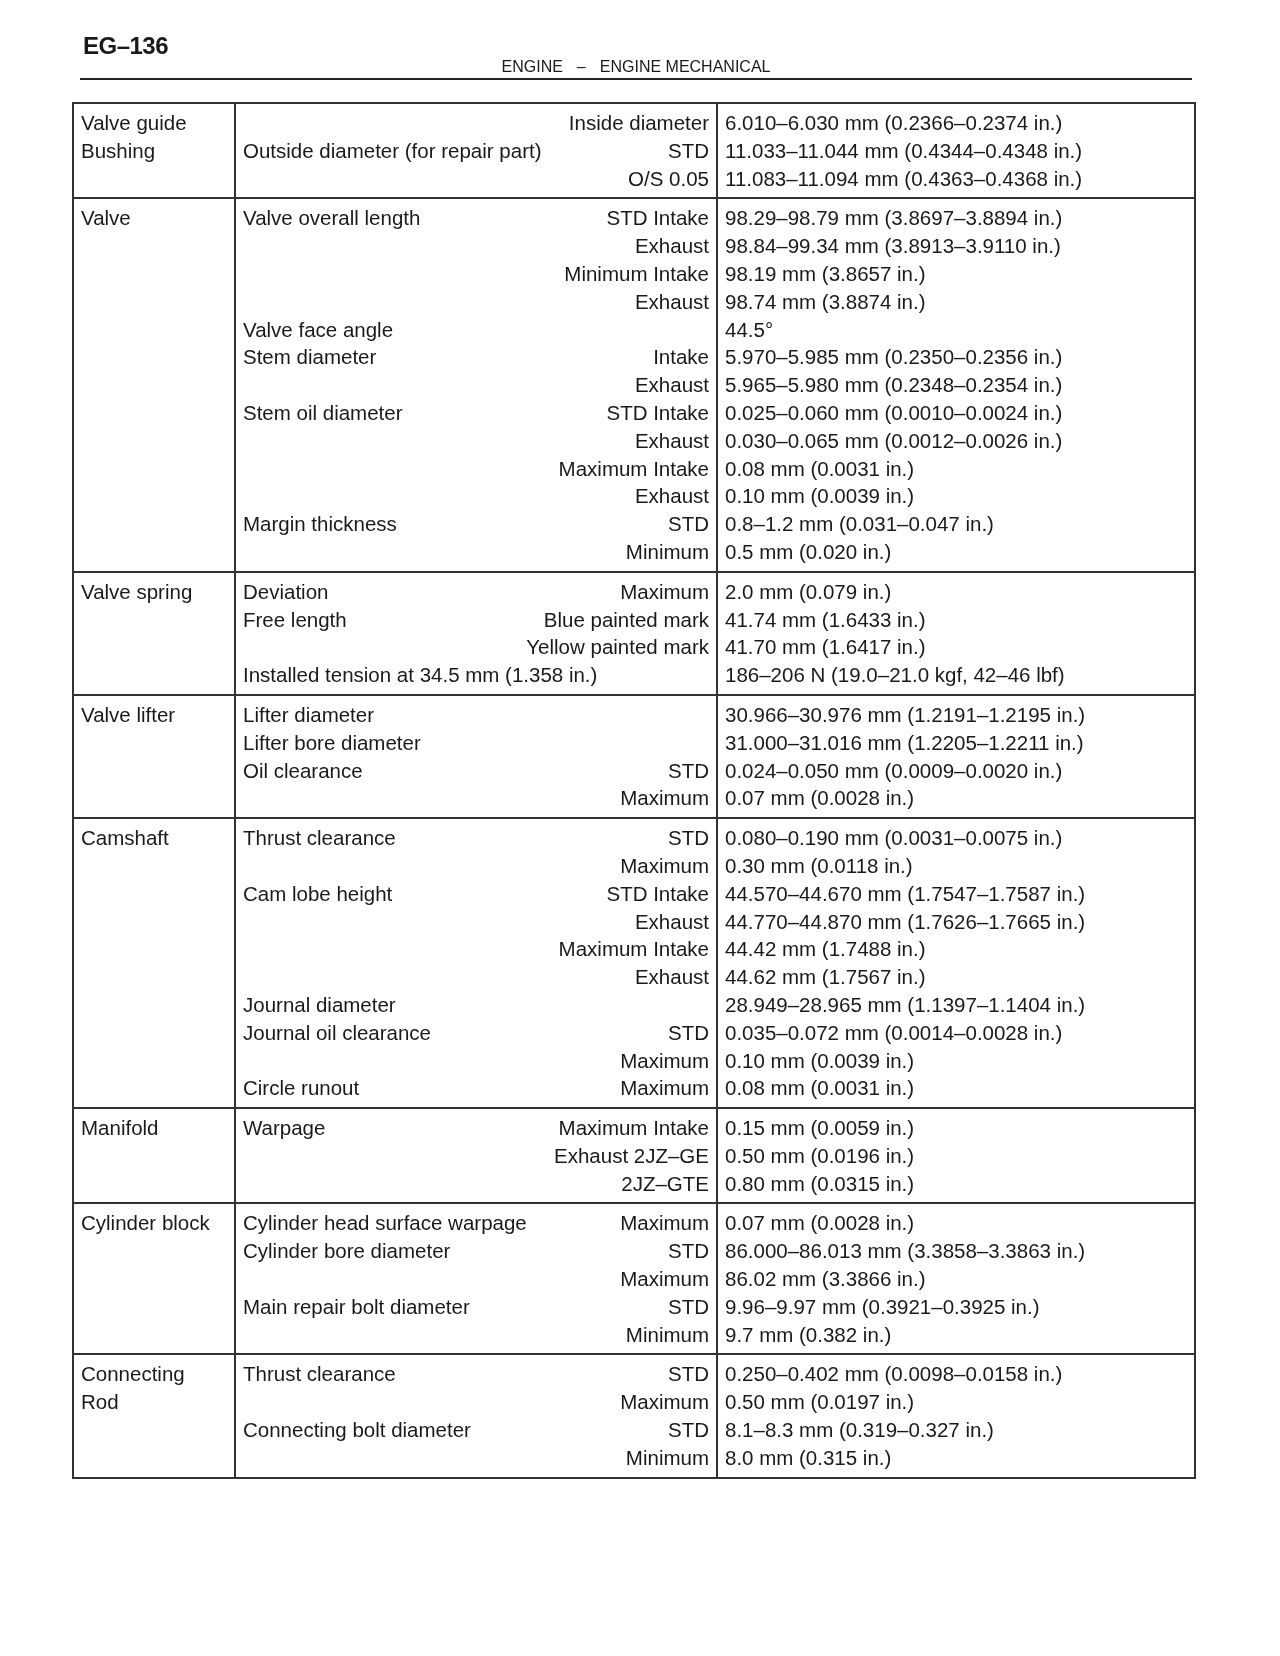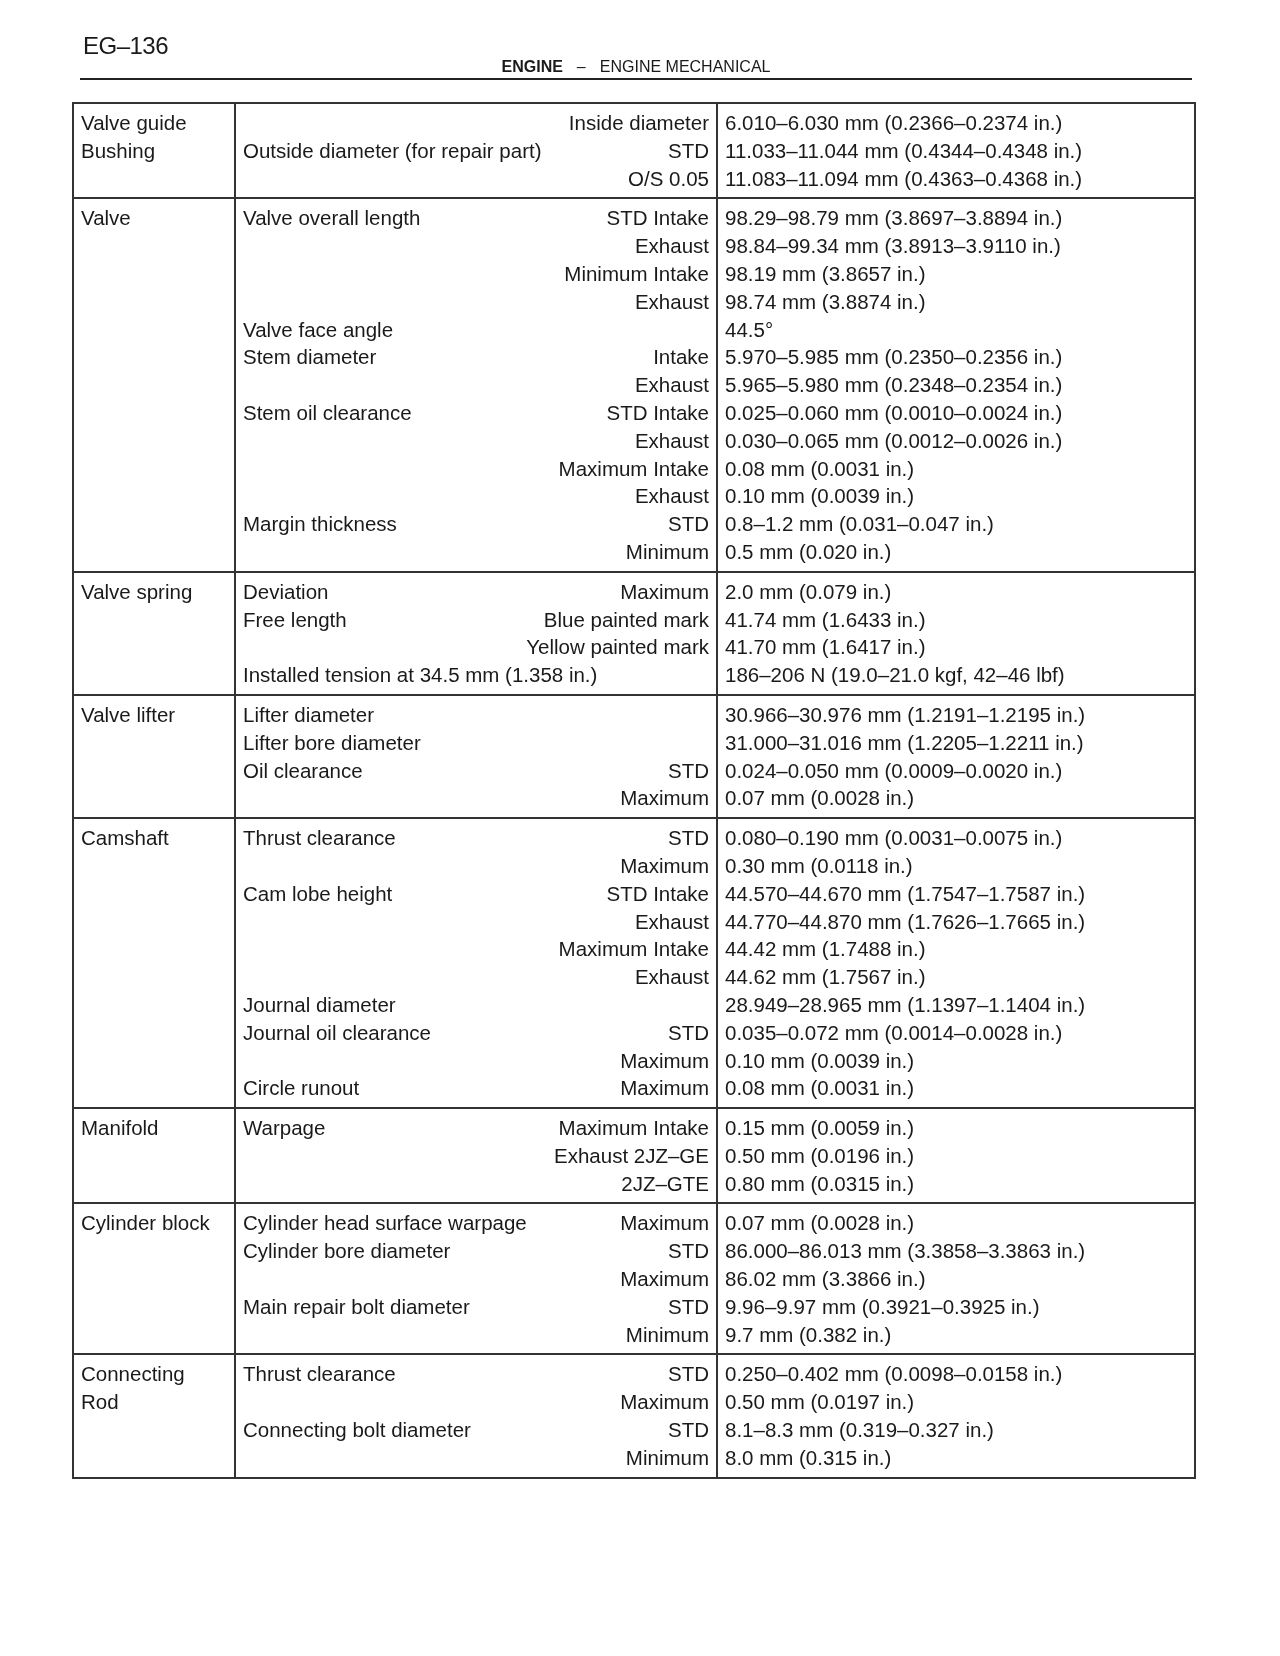--- a/index.html
+++ b/index.html
@@ -2,27 +2,27 @@
 <html><head>
 <meta charset="utf-8">
 <style>
   html, body { margin: 0; padding: 0; background: #ffffff; }
   body {
     width: 1280px; height: 1656px; position: relative; overflow: hidden;
     font-family: "Liberation Sans", sans-serif; color: #1a1a1a;
   }
   .page-num {
     position: absolute; left: 83px; top: 32px;
-    font-size: 24px; font-weight: normal; letter-spacing: -0.5px;
+    font-size: 24px; font-weight: bold; letter-spacing: -0.5px;
   }
   .section-header {
     position: absolute; left: 80px; width: 1112px; top: 58px;
     text-align: center; font-size: 16px;
   }
-  .section-header .bold { font-weight: bold; }
+  .section-header .bold { font-weight: normal; }
   .section-header .dash { margin: 0 14px; }
   .header-rule {
     position: absolute; left: 80px; width: 1112px; top: 78px;
     height: 0; border-top: 2px solid #222;
   }
   table.spec {
     position: absolute; left: 72px; top: 102px; width: 1124px;
     border-collapse: collapse; font-size: 20.5px; line-height: 27.8px;
   }
   table.spec td {
@@ -99,21 +99,21 @@
           </div>
           <div class="line">
             <span class="lbl">Stem diameter</span>
             <span class="cond">Intake</span>
           </div>
           <div class="line">
             <span class="lbl"></span>
             <span class="cond">Exhaust</span>
           </div>
           <div class="line">
-            <span class="lbl">Stem oil clearance</span>
+            <span class="lbl">Stem oil diameter</span>
             <span class="cond">STD Intake</span>
           </div>
           <div class="line">
             <span class="lbl"></span>
             <span class="cond">Exhaust</span>
           </div>
           <div class="line">
             <span class="lbl"></span>
             <span class="cond">Maximum Intake</span>
           </div>

